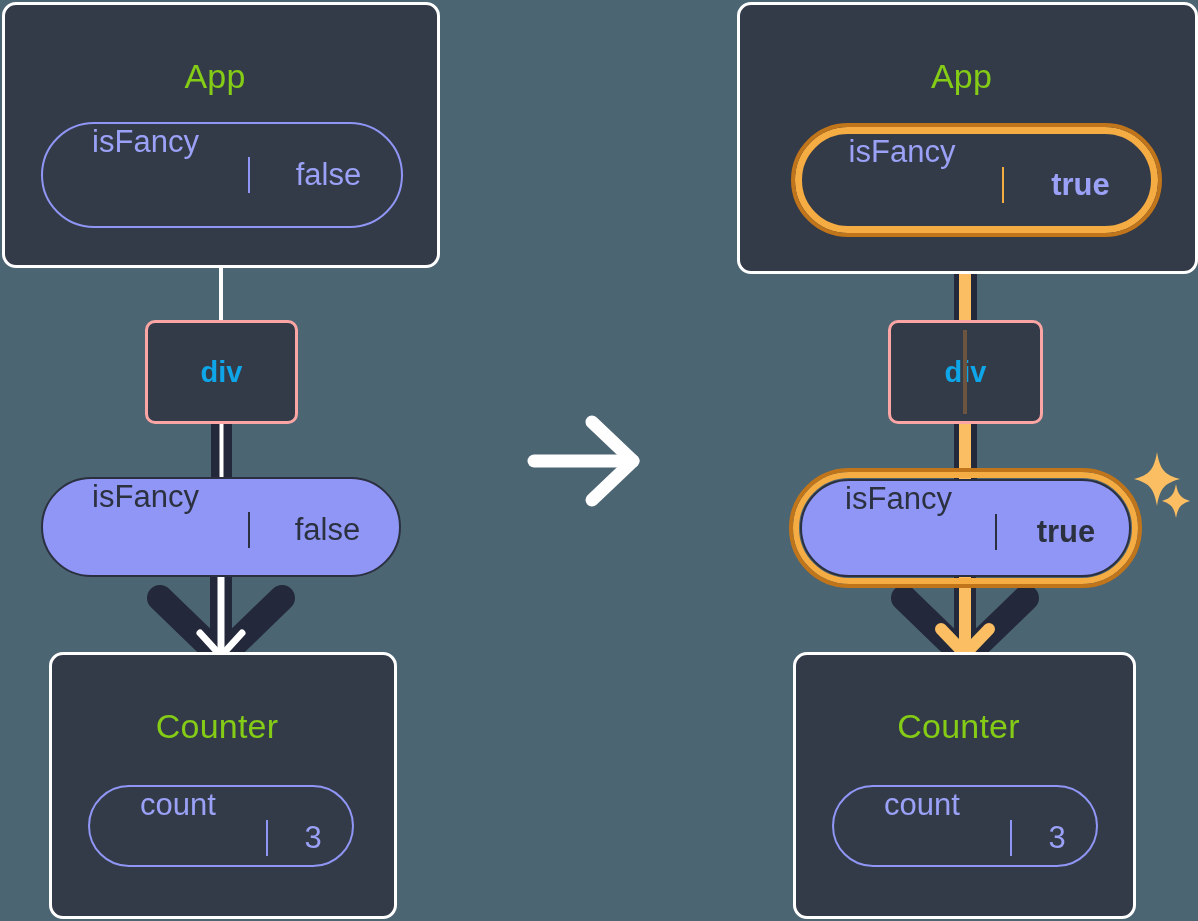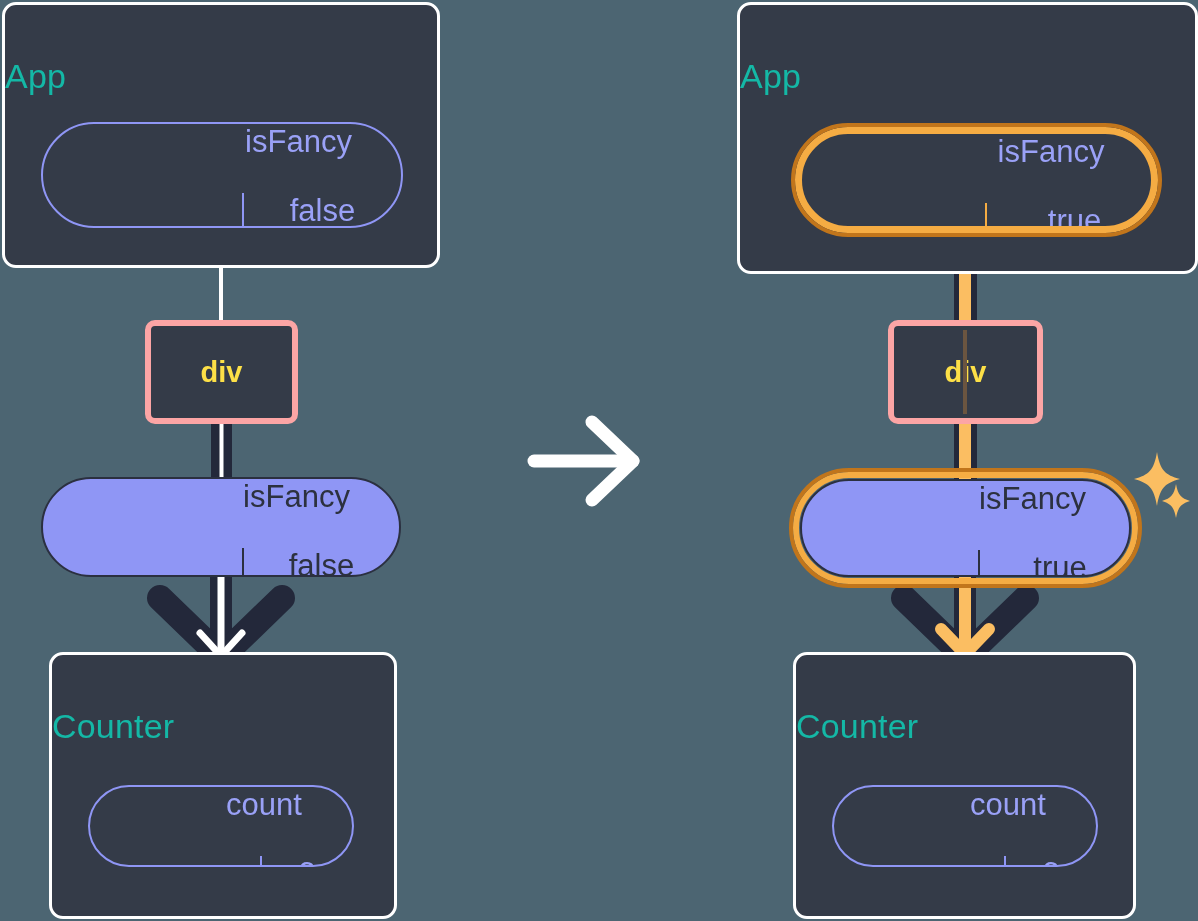--- a/index.html
+++ b/index.html
@@ -14,66 +14,65 @@
   .card{
     position:absolute;
     background:#343b48;
     border:3px solid #ffffff;
     border-radius:14px;
     box-sizing:border-box;
   }
   .card-title{
     position:absolute;
     left:0;right:12px;
-    text-align:left;
-    color:#14b8a6;
+    text-align:center;
+    color:#84cc16;
     font-size:34px;
     font-weight:400;
     letter-spacing:.2px;
   }
   .minibox{
     position:absolute;
     background:#343b48;
-    border:6px solid #fca5a5;
+    border:3px solid #fca5a5;
     border-radius:10px;
     box-sizing:border-box;
     display:flex;align-items:center;justify-content:center;
-    color:#fde047;font-size:29px;font-weight:700;
+    color:#0ea5e9;font-size:29px;font-weight:700;
   }
 
   
   .pill{
     position:absolute;
     box-sizing:border-box;
     border:2px solid #8f96f5;
     border-radius:999px;
-    display:flex;align-items:flex-end;
+    display:flex;align-items:flex-start;
     overflow:hidden;
     background:transparent;
-    flex-direction:column;
   }
   .pill .seg{
     display:flex;align-items:center;justify-content:center;
     color:#9aa1f7;
     font-size:31px;
     white-space:nowrap;
   }
   .pill .seg.key{flex:0 0 auto;}
   .pill .seg.val{flex:0 0 auto;border-left:2px solid #8f96f5;margin-top:33px;}
   .pill.small .seg{font-size:31px;}
 
   
   .pill.solid{
     background:#8f96f5;
     border:2px solid #2b3040;
   }
   .pill.solid .seg{color:#2c313f;}
   .pill.solid .seg.val{border-left:2px solid #2b3040;}
 
-  .bold{font-weight:400;padding-left:11px;}
+  .bold{font-weight:700;}
 
   
   .vline{position:absolute;}
 
   
   .svg-layer{position:absolute;left:0;top:0;width:1198px;height:921px;pointer-events:none;}
 
   
   .ring{
     position:absolute;

